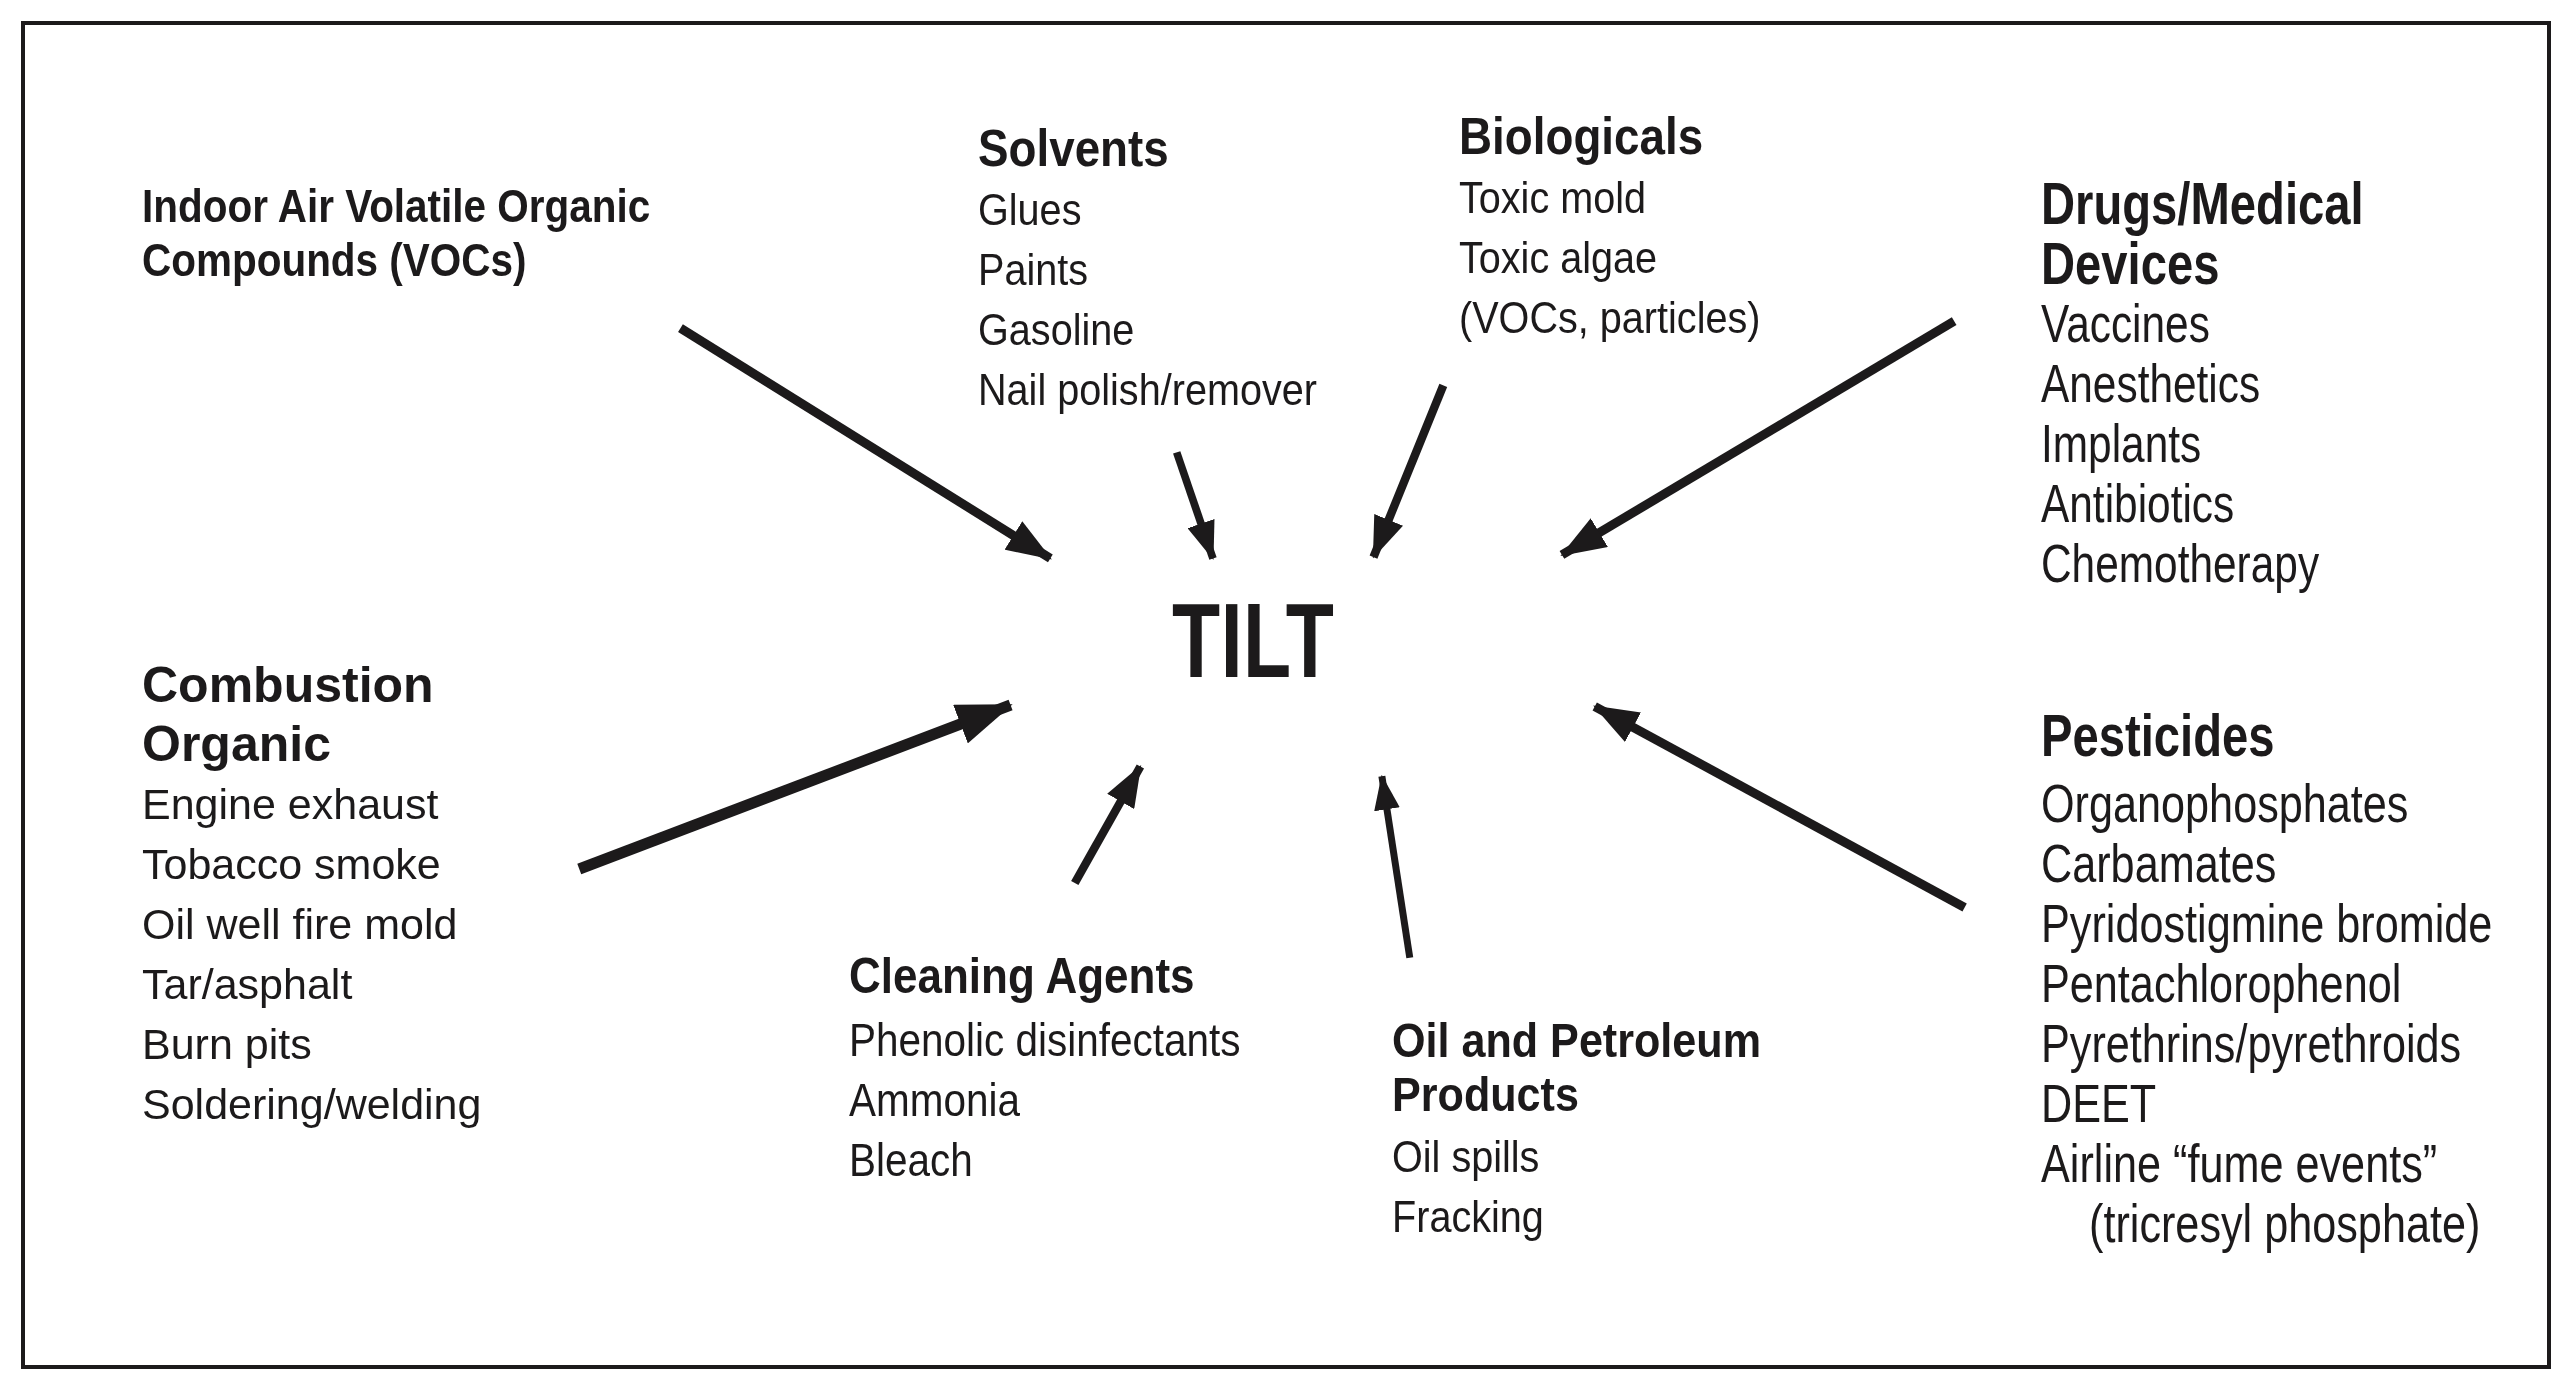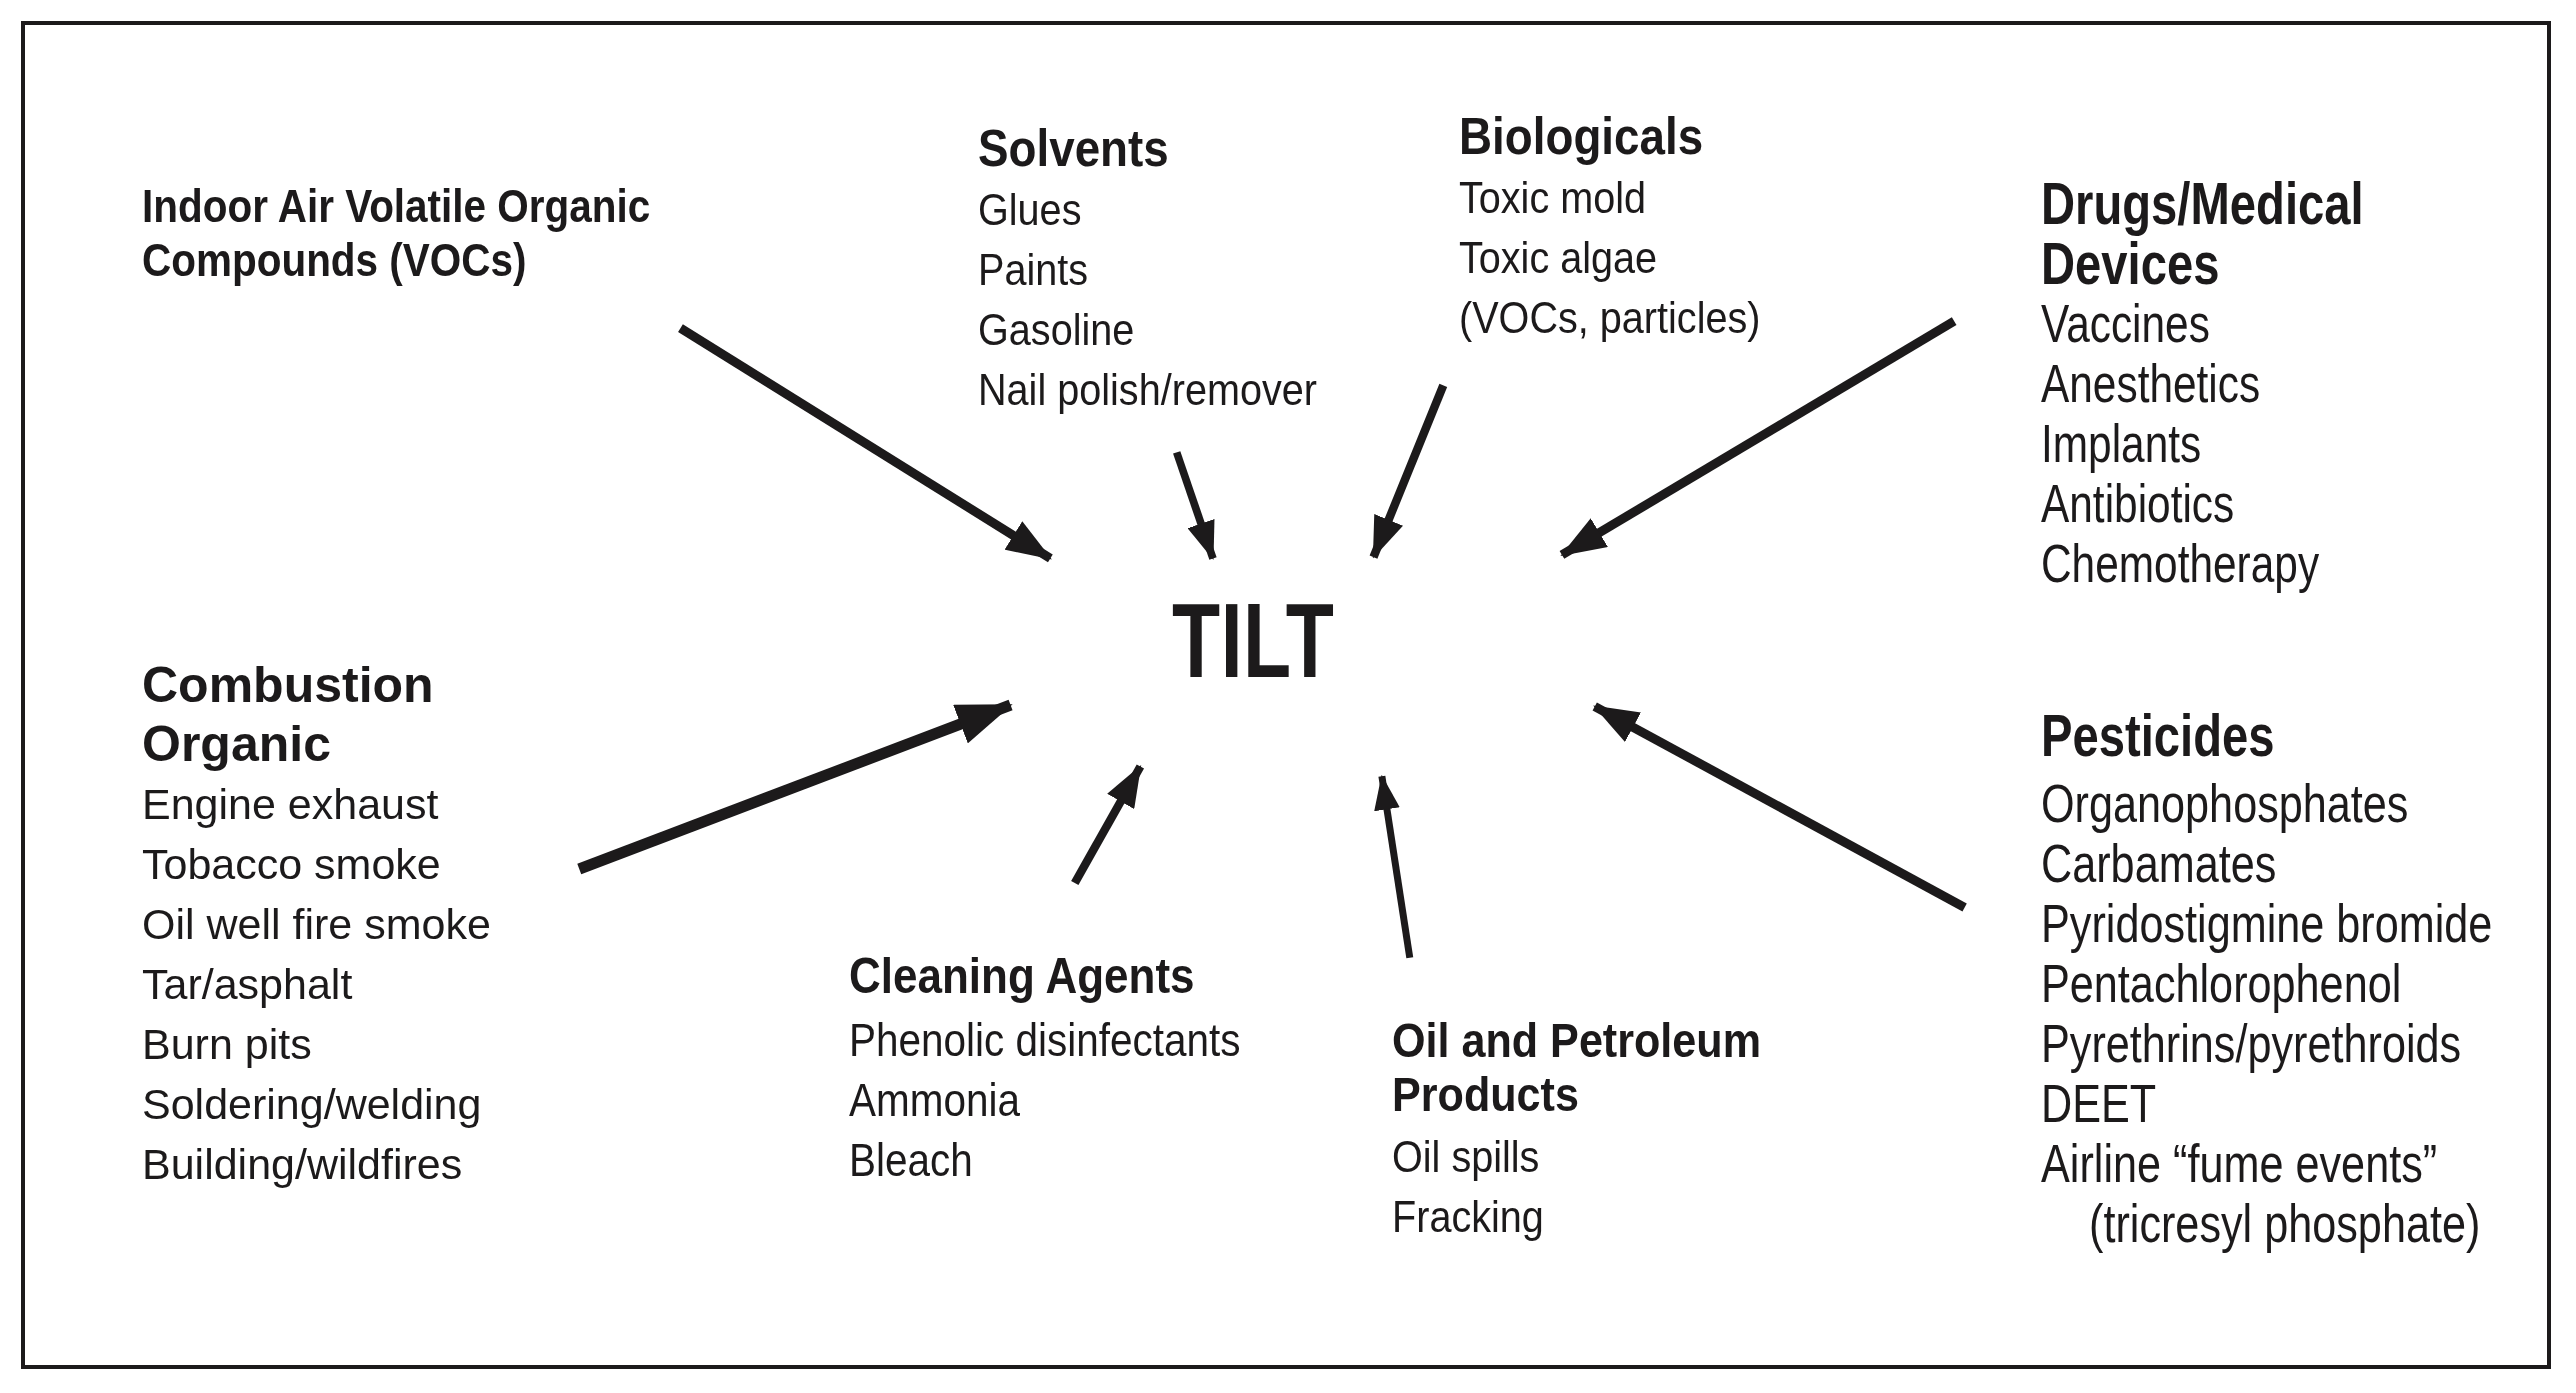--- a/index.html
+++ b/index.html
@@ -144,25 +144,24 @@
       <div class="item">Chemotherapy</div>
     </div>
   </div>
 
   <div class="group g-combustion">
     <div class="heading">Combustion
 Organic</div>
     <div class="items">
       <div class="item">Engine exhaust</div>
       <div class="item">Tobacco smoke</div>
-      <div class="item">Oil well fire smoke</div>
+      <div class="item">Oil well fire mold</div>
       <div class="item">Tar/asphalt</div>
       <div class="item">Burn pits</div>
       <div class="item">Soldering/welding</div>
-      <div class="item">Building/wildfires</div>
     </div>
   </div>
 
   <div class="group cond g-cleaning">
     <div class="heading">Cleaning Agents</div>
     <div class="items">
       <div class="item">Phenolic disinfectants</div>
       <div class="item">Ammonia</div>
       <div class="item">Bleach</div>
     </div>

